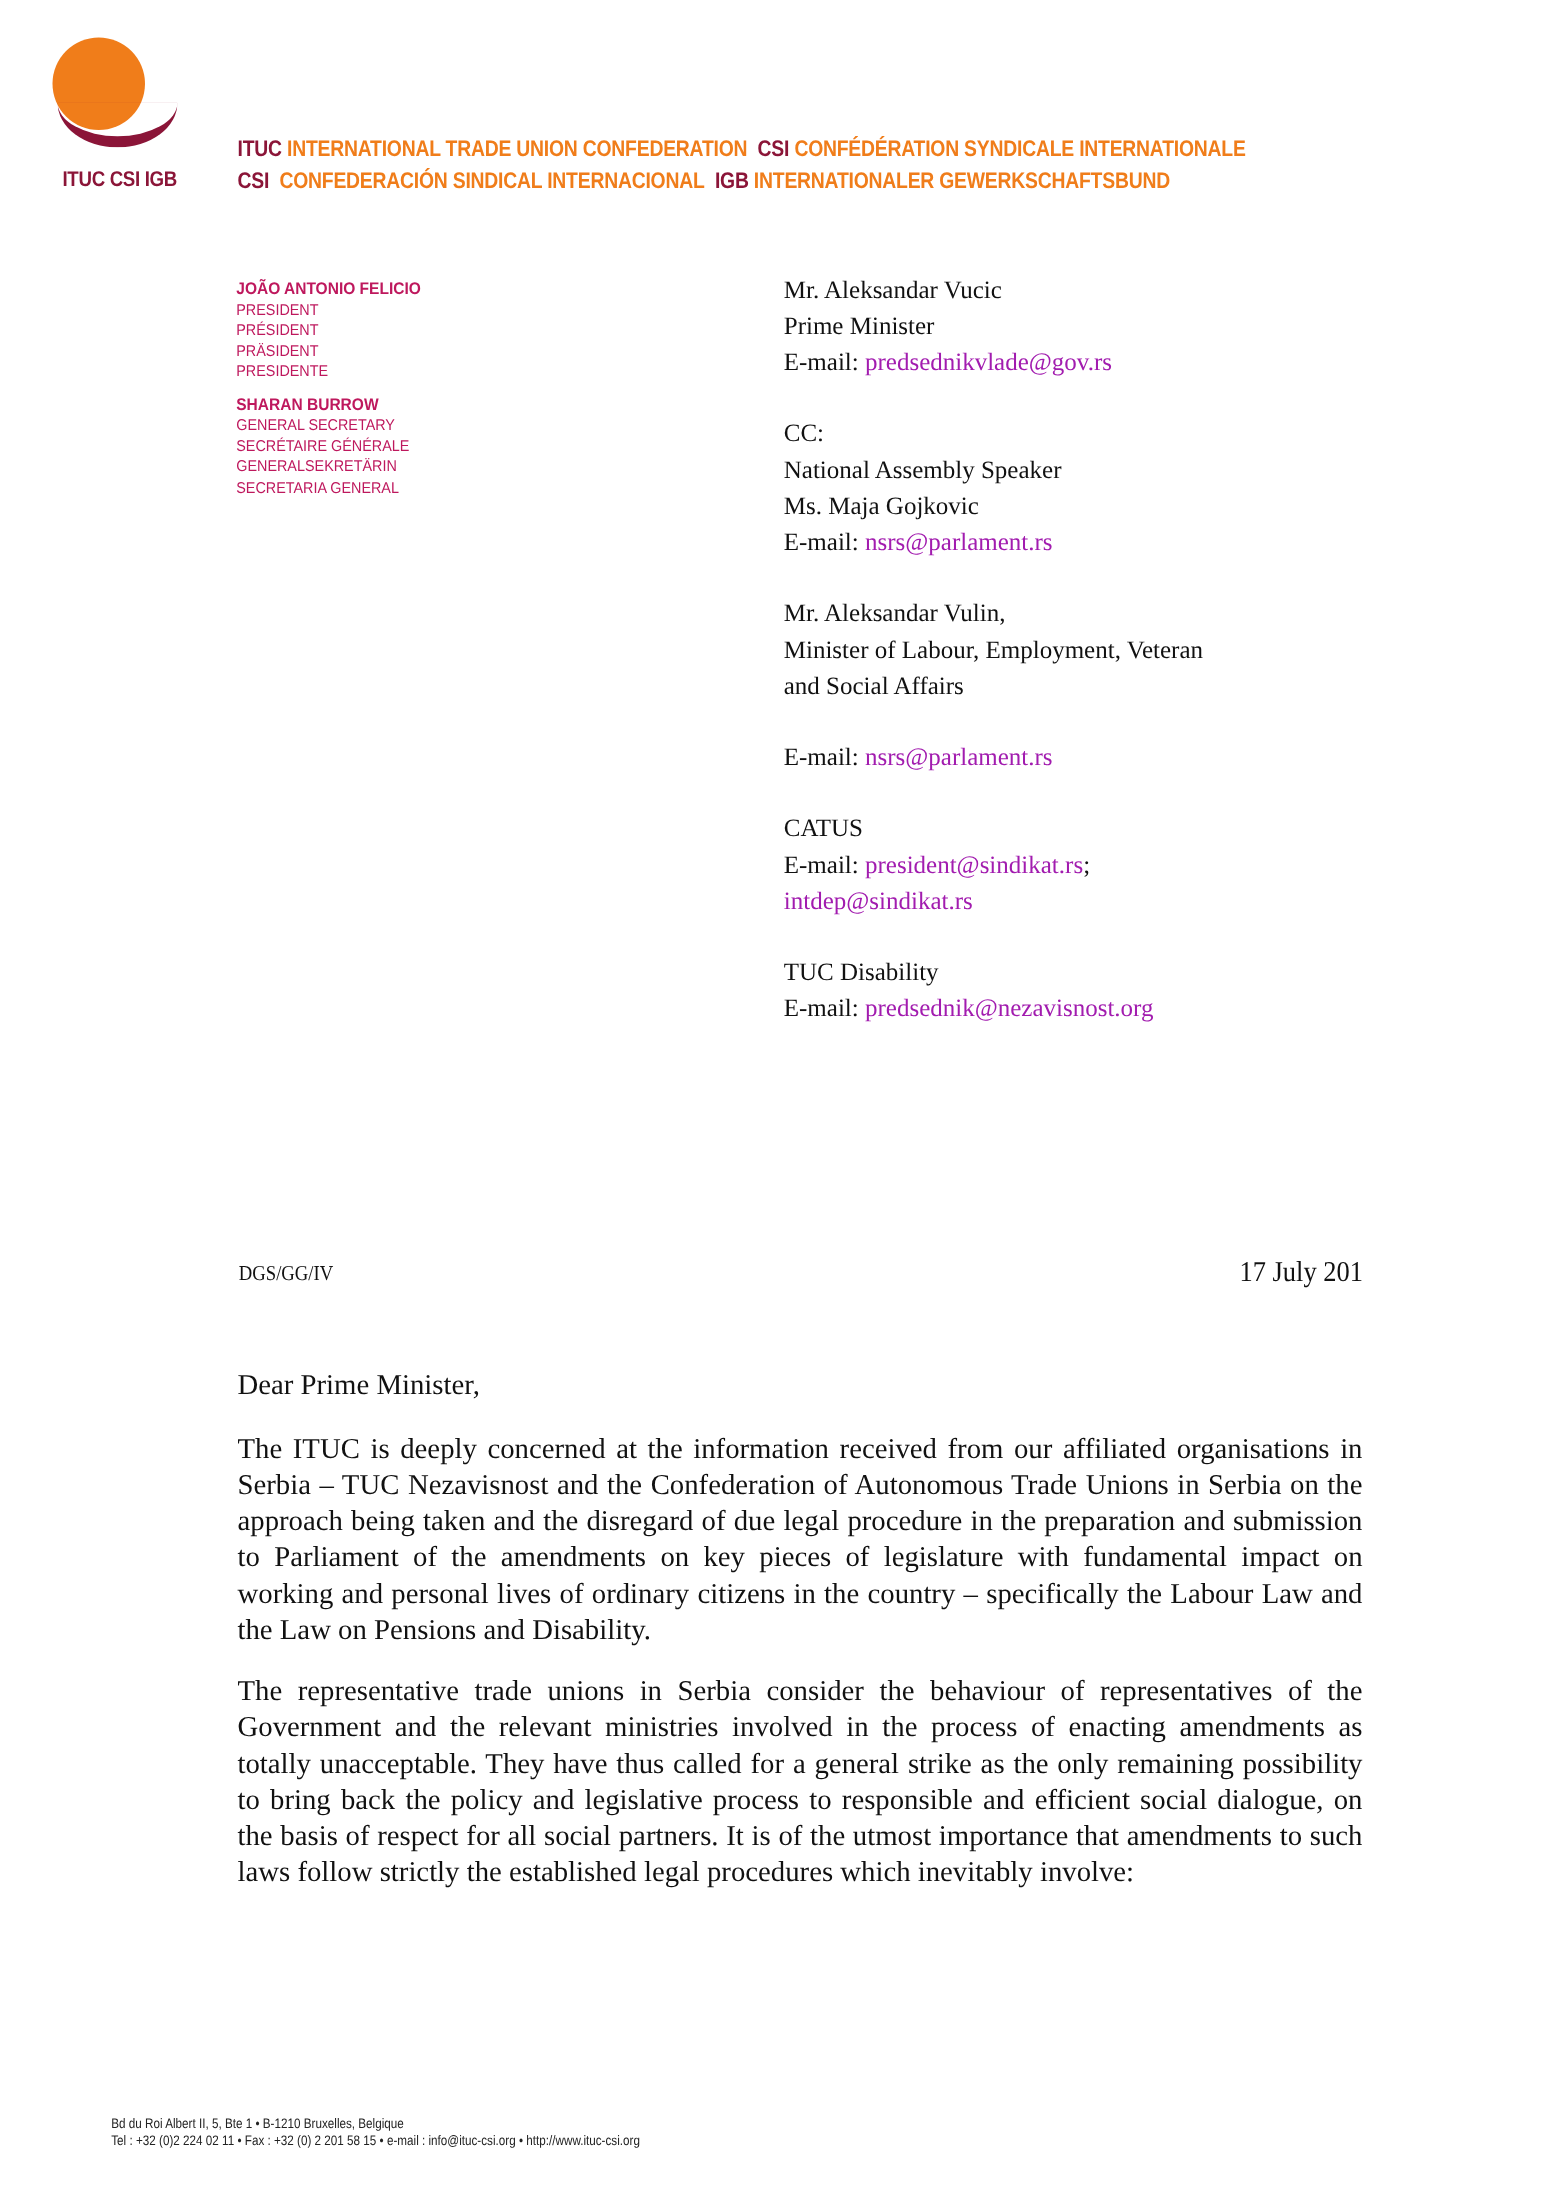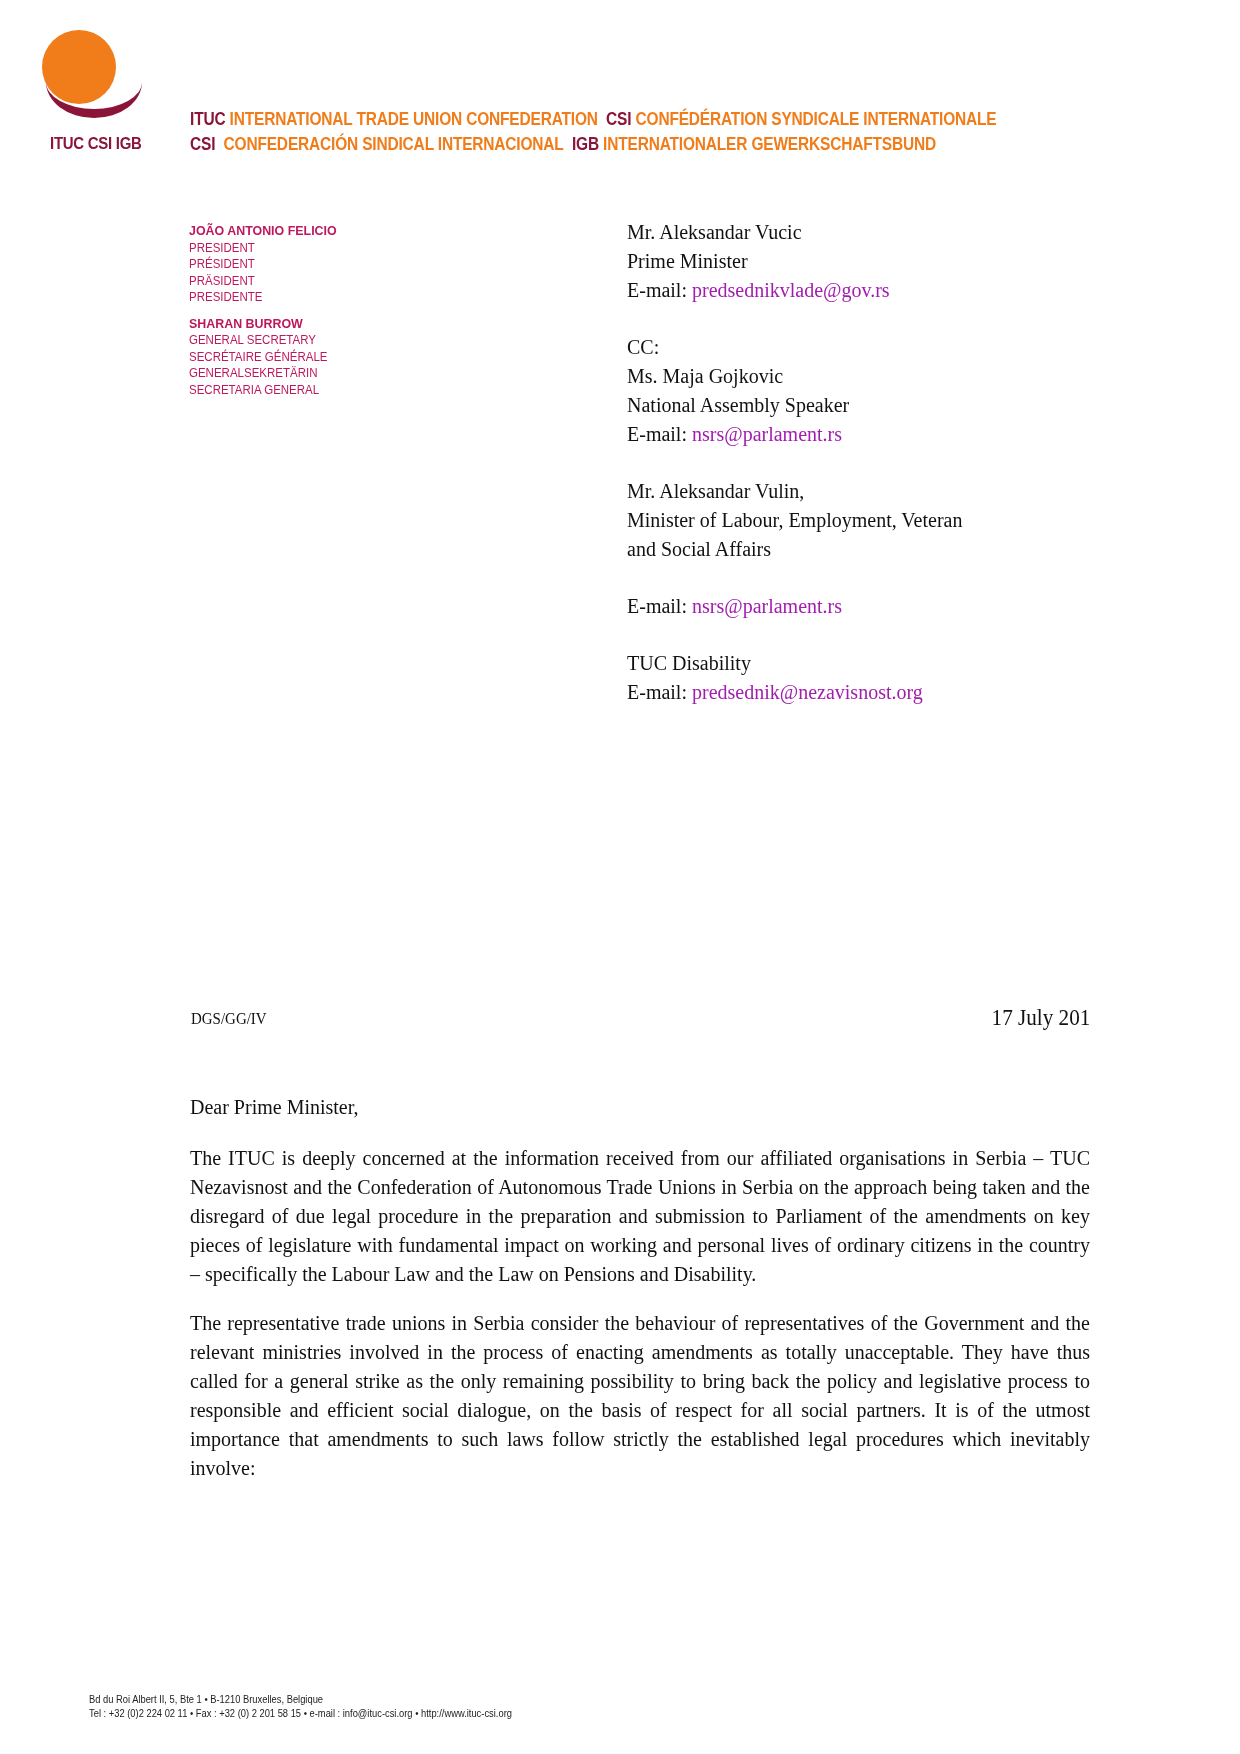--- a/index.html
+++ b/index.html
@@ -14,21 +14,21 @@
   .officers { position: absolute; left: 189px; top: 223px; font-family: "Liberation Sans", sans-serif; font-size: 12.5px; line-height: 16.5px; color: #be185d; }
   .officers .officer-name { font-weight: bold; font-size: 13.5px; transform: scaleX(0.92); transform-origin: left; display: block; white-space: nowrap; }
   .officers .officer-title { display: block; transform: scaleX(0.92); transform-origin: left; white-space: nowrap; }
   .officers .officer { margin-bottom: 10px; }
   .recipients { position: absolute; left: 627px; top: 218px; font-size: 20px; line-height: 29px; }
   .recipient-block { margin-bottom: 28px; }
   .recipient-block div { white-space: nowrap; }
   a.email { color: #a21caf; }
   .ref { position: absolute; left: 191px; top: 1009px; font-size: 17px; transform: scaleX(0.88); transform-origin: left; }
   .date { position: absolute; right: 150px; top: 1005px; font-size: 23px; transform: scaleX(0.92); transform-origin: right; }
-  .body-text { position: absolute; left: 190px; top: 1093px; width: 900px; font-size: 20px; line-height: 29px; }
+  .body-text { position: absolute; left: 190px; top: 1093px; width: 900px; font-size: 23px; line-height: 29px; }
   .body-text p { margin: 0 0 20px 0; text-align: justify; }
   .salutation { margin-bottom: 22px !important; text-align: left !important; }
   .footer { position: absolute; left: 89px; top: 1692px; font-family: "Liberation Sans", sans-serif; font-size: 11px; line-height: 14px; color: #222; transform: scaleX(0.85); transform-origin: left; white-space: nowrap; }
 </style>
 </head>
 <body>
 
 <div class="logo">
   <div class="logo-circle"></div>
   <div class="logo-arc"></div>
@@ -68,31 +68,36 @@
 </div>
 
 <div class="recipients">
   <div class="recipient-block">
     <div>Mr. Aleksandar Vucic</div>
     <div>Prime Minister</div>
     <div><span>E-mail: </span><a class="email">predsednikvlade@gov.rs</a></div>
   </div>
   <div class="recipient-block">
     <div>CC:</div>
+    <div>National Assembly Speaker</div>
     <div>Ms. Maja Gojkovic</div>
-    <div>National Assembly Speaker</div>
     <div><span>E-mail: </span><a class="email">nsrs@parlament.rs</a></div>
   </div>
   <div class="recipient-block">
     <div>Mr. Aleksandar Vulin,</div>
     <div>Minister of Labour, Employment, Veteran</div>
     <div>and Social Affairs</div>
   </div>
   <div class="recipient-block">
     <div><span>E-mail: </span><a class="email">nsrs@parlament.rs</a></div>
+  </div>
+  <div class="recipient-block">
+    <div>CATUS</div>
+    <div><span>E-mail: </span><a class="email">president@sindikat.rs</a>;</div>
+    <div><a class="email">intdep@sindikat.rs</a></div>
   </div>
   <div class="recipient-block">
     <div>TUC Disability</div>
     <div><span>E-mail: </span><a class="email">predsednik@nezavisnost.org</a></div>
   </div>
 </div>
 
 <div class="ref">DGS/GG/IV</div>
 <div class="date">17 July 201</div>
 

